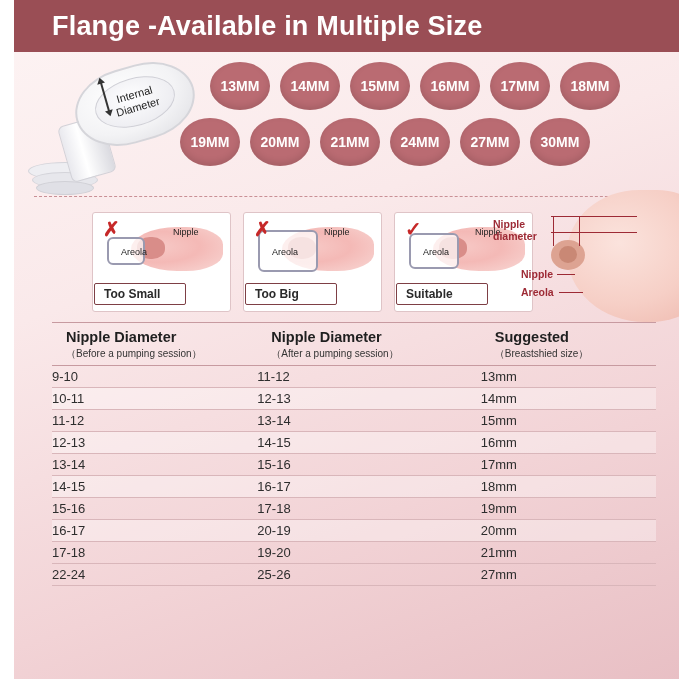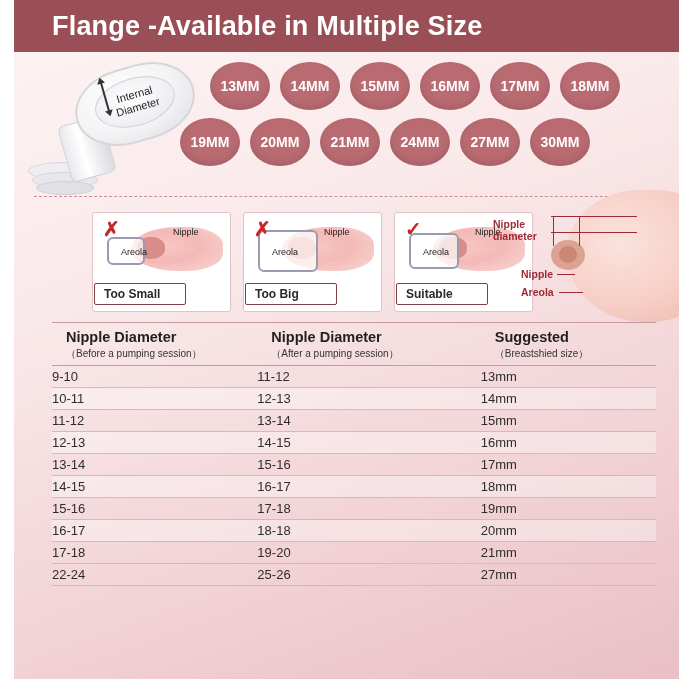--- a/index.html
+++ b/index.html
@@ -471,21 +471,21 @@
           <td>16-17</td>
           <td>18mm</td>
         </tr>
         <tr>
           <td>15-16</td>
           <td>17-18</td>
           <td>19mm</td>
         </tr>
         <tr class="alt">
           <td>16-17</td>
-          <td>18-18</td>
+          <td>20-19</td>
           <td>20mm</td>
         </tr>
         <tr>
           <td>17-18</td>
           <td>19-20</td>
           <td>21mm</td>
         </tr>
         <tr>
           <td>22-24</td>
           <td>25-26</td>

